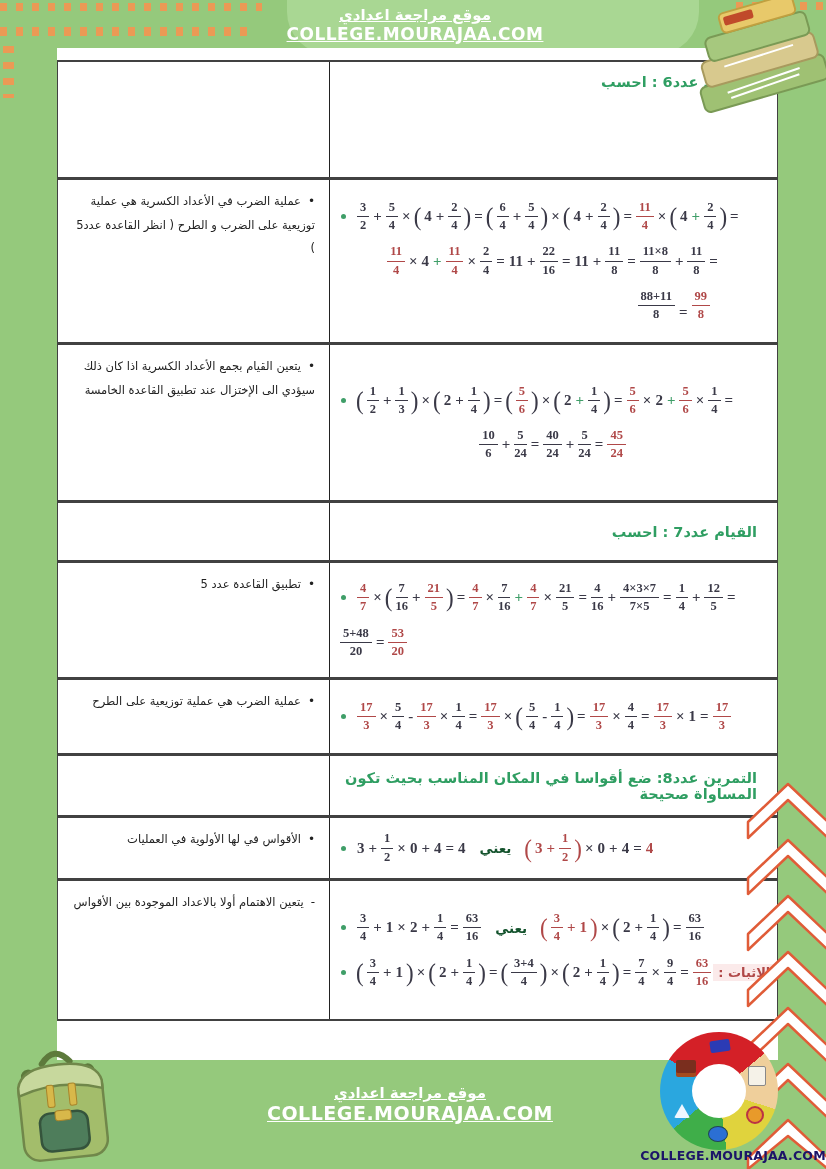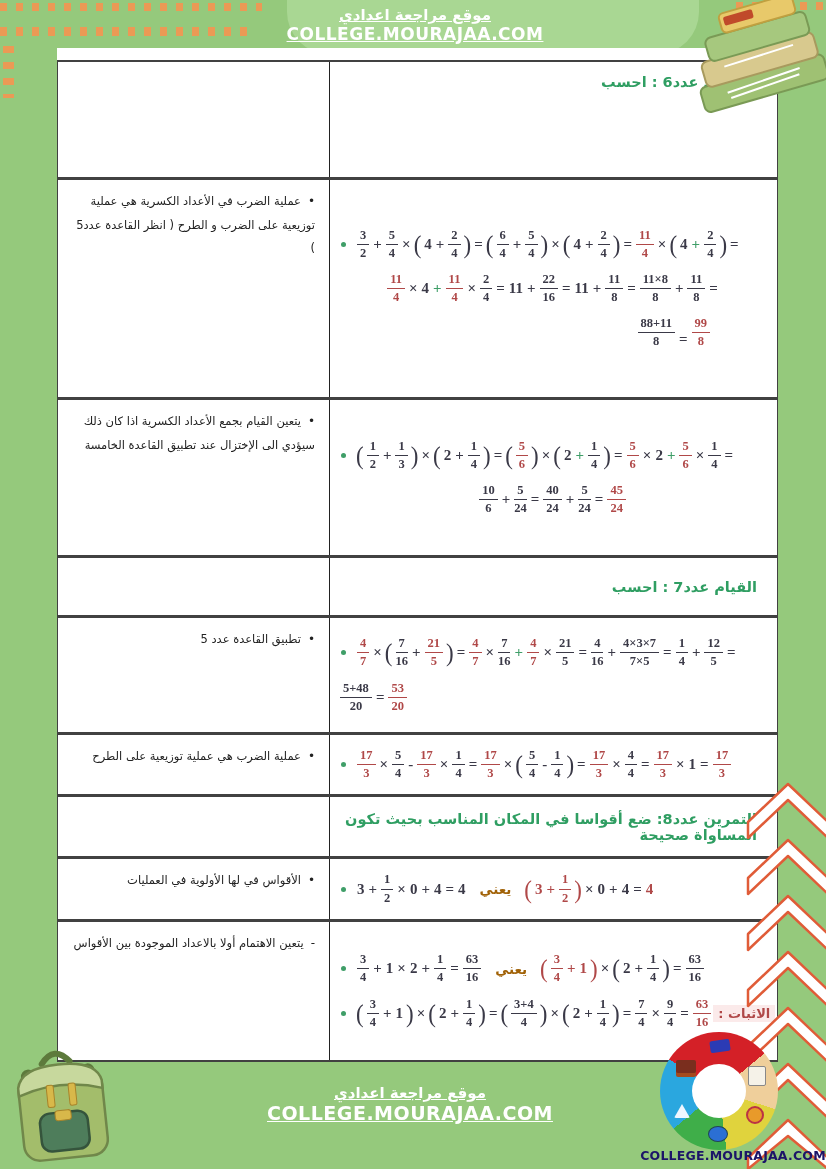--- a/index.html
+++ b/index.html
@@ -24,42 +24,42 @@
     border-radius:0 0 42px 42px;}
   .header-text{position:absolute;left:250px;top:6px;width:330px;text-align:center;color:#fff;}
   .hdr1{font-size:15px;font-weight:bold;text-decoration:underline;}
   .hdr2{font-size:17px;font-weight:bold;text-decoration:underline;letter-spacing:.5px;}
 
   
   .sheet{position:absolute;left:57px;top:48px;width:721px;height:1012px;background:#fff;}
   .wtable{margin-top:12px;width:100%;box-sizing:border-box;border:2px solid #414141;border-left-width:1px;border-right-width:1px;}
   .trow{display:flex;border-bottom:3px solid #414141;box-sizing:border-box;}
   .trow:last-child{border-bottom:none;}
-  .trow:nth-child(1){height:118px}.trow:nth-child(2){height:220px}.trow:nth-child(3){height:158px}
-  .trow:nth-child(4){height:60px}.trow:nth-child(5){height:117px}.trow:nth-child(6){height:62px}
+  .trow:nth-child(1){height:118px}.trow:nth-child(2){height:165px}.trow:nth-child(3){height:158px}
+  .trow:nth-child(4){height:60px}.trow:nth-child(5){height:117px}.trow:nth-child(6){height:76px}
   .trow:nth-child(7){height:62px}.trow:nth-child(8){height:63px}.trow:nth-child(9){height:138px}
   .note-cell{width:272px;flex:0 0 272px;border-right:1.5px solid #222;box-sizing:border-box;
     padding:10px 14px;text-align:right;}
   .nbullet{color:#222;margin-left:7px;font-size:12px;}
   .ntext{font-size:11.5px;line-height:2.05;color:var(--note-ink);font-weight:500;}
   .math-cell{flex:1;display:flex;flex-direction:column;justify-content:center;gap:13px;
     padding:4px 10px 4px 8px;box-sizing:border-box;overflow:hidden;}
   .title-cell{justify-content:center;}
   .trow:nth-child(1) .title-cell{justify-content:flex-start;padding-top:12px;}
   .ex-title{color:var(--title-green);font-size:14.5px;font-weight:600;text-align:right;padding-right:10px;}
   .t-bold{font-weight:800;}
 
   
   .mline{display:flex;align-items:center;white-space:nowrap;color:var(--math-ink);
     font-family:"Liberation Serif","DejaVu Serif",serif;font-weight:600;}
   .al-left{justify-content:flex-start}.al-center{justify-content:center}
   .al-right{justify-content:flex-end;padding-right:55px;align-items:flex-end;}
   .bdot{width:5px;height:5px;border-radius:50%;background:var(--green-op);margin:0 9px 0 3px;flex:0 0 auto;}
   .mt{margin:0 2px;font-size:15px;}
-  .ar{font-family:"DejaVu Sans",sans-serif;font-size:13.5px;font-weight:700;margin:0 12px;color:#a16207;}
+  .ar{font-family:"DejaVu Sans",sans-serif;font-size:13.5px;font-weight:700;margin:0 12px;color:#14532d;}
   .paren{font-size:23px;font-weight:400;margin:0 1px;line-height:1;transform:scaleY(1.12);}
   .frac{display:inline-flex;flex-direction:column;align-items:center;margin:0 2px;line-height:1.05;font-size:12.5px;}
   .frac .num{padding:0 3px 2px;border-bottom:1.6px solid currentColor;}
   .frac .den{padding-top:2px;}
   .red{color:var(--red);} .green{color:var(--green-op);}
   .mlabel{margin-left:auto;color:var(--red);background:#fbeaea;font-family:"DejaVu Sans",sans-serif;
     font-size:13px;font-weight:800;padding:1px 5px;}
 
   
   .footer-text{position:absolute;left:170px;top:1084px;width:480px;text-align:center;color:#fff;}

